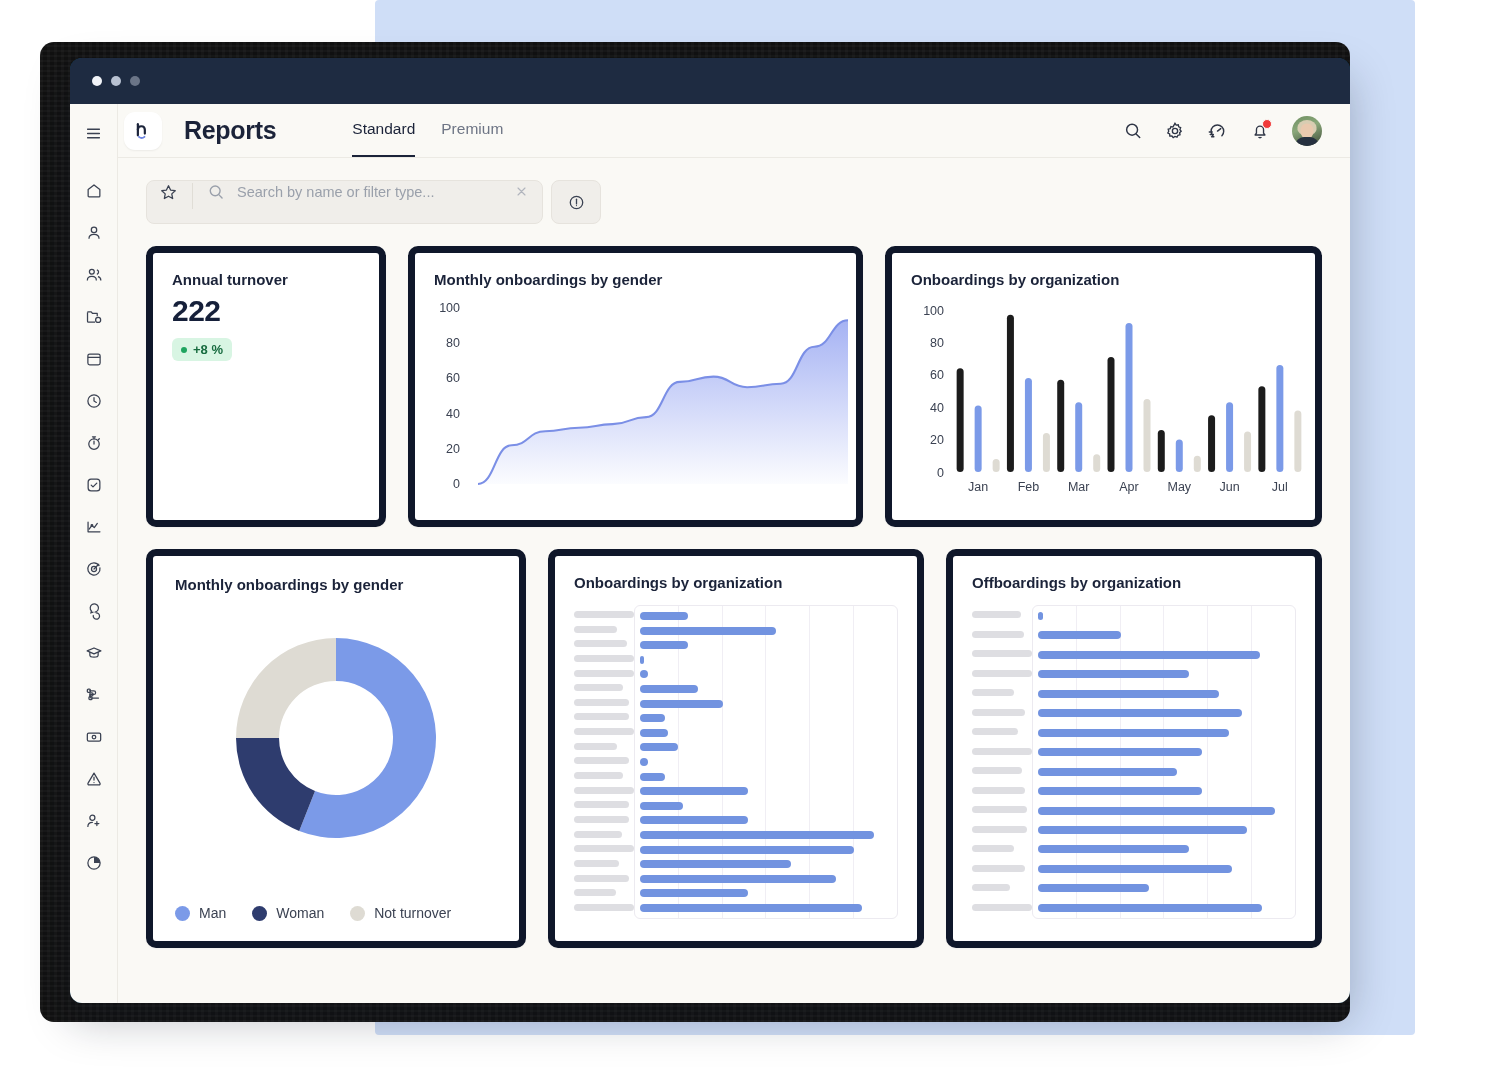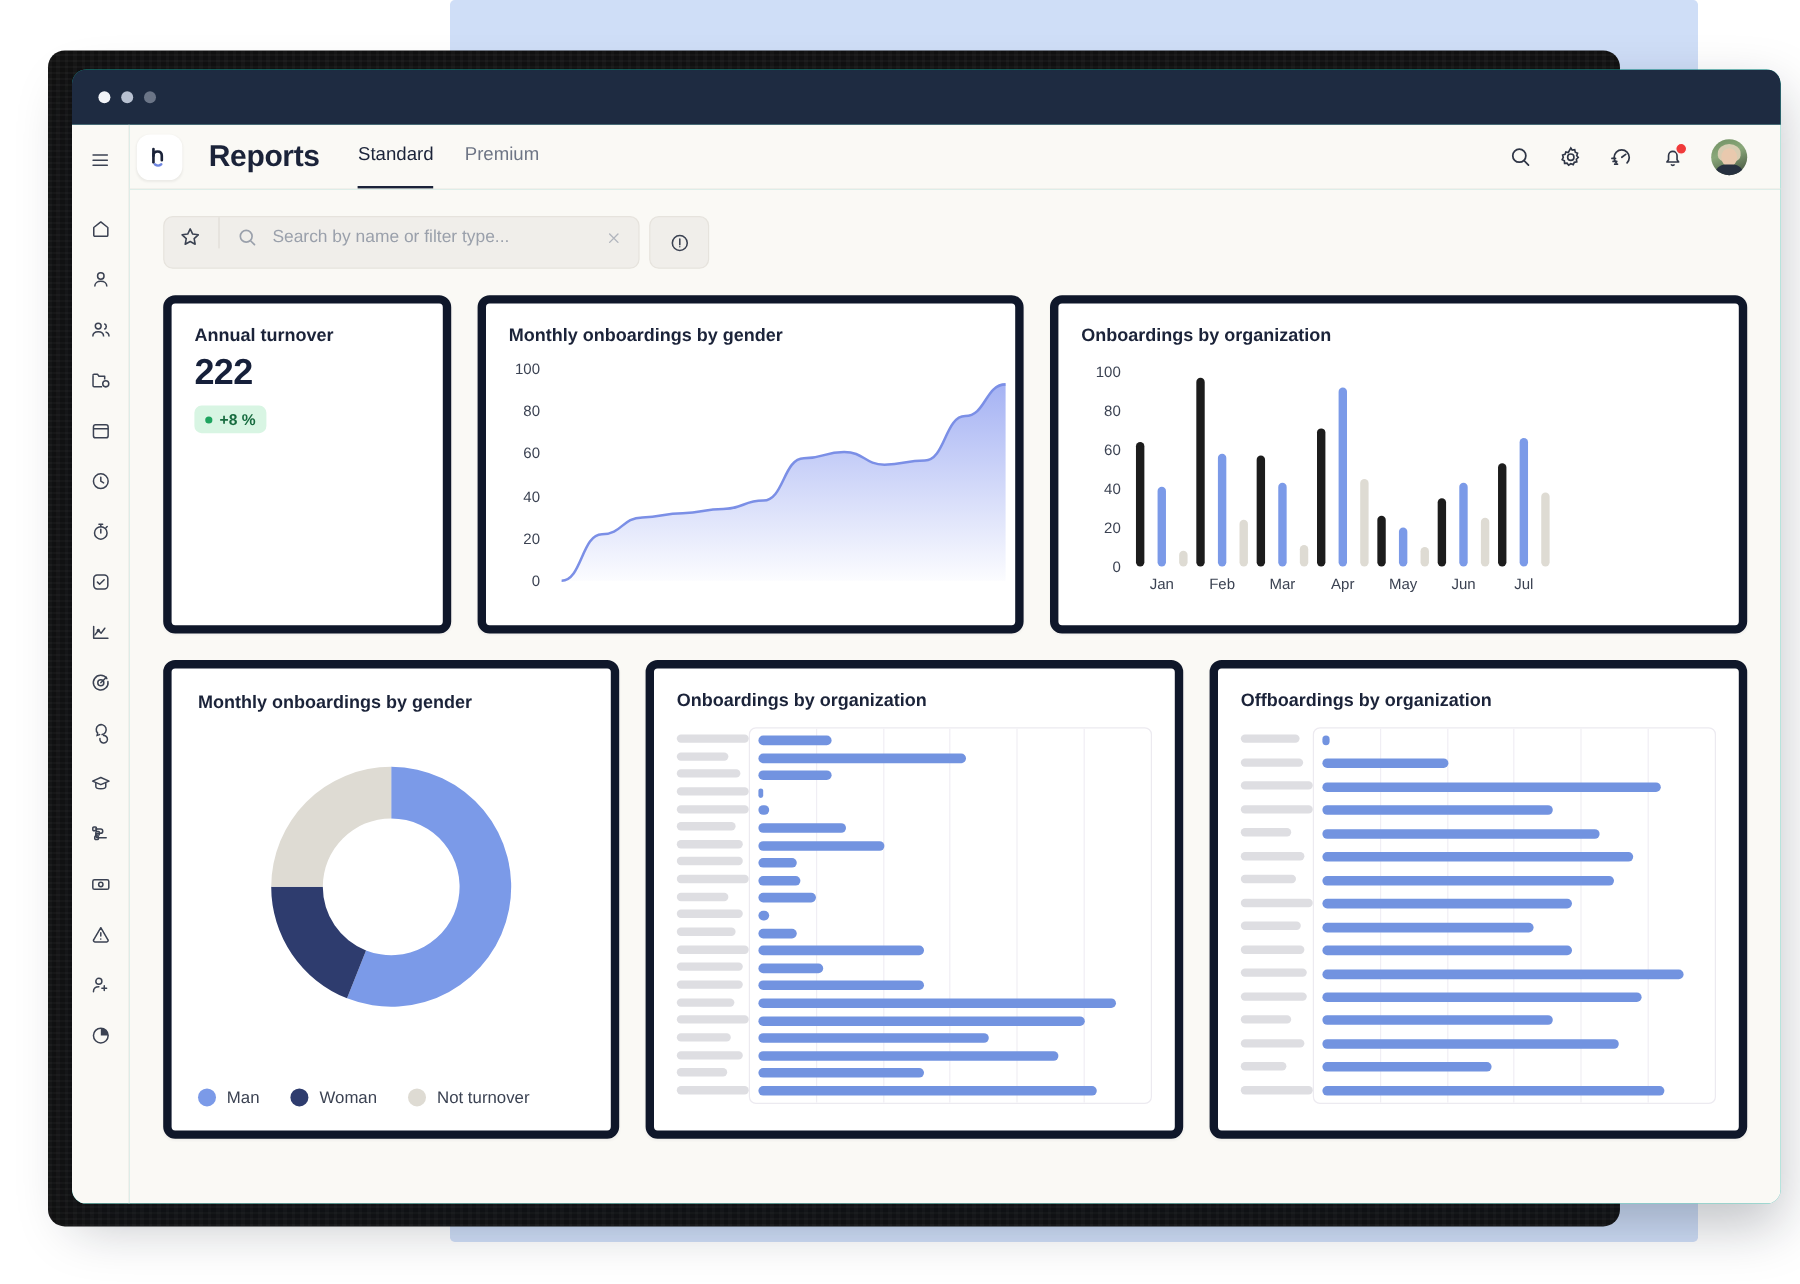--- a/index.html
+++ b/index.html
@@ -21,22 +21,22 @@
   }
   .backdrop-dark::after{
     content:"";position:absolute;inset:0;border-radius:14px;
     background:
       repeating-linear-gradient(0deg, rgba(255,255,255,.06) 0 2px, transparent 2px 5px),
       repeating-linear-gradient(90deg, rgba(255,255,255,.05) 0 3px, transparent 3px 7px);
     opacity:.55;
   }
   
   .window{
-    position:absolute;left:60px;top:58px;width:1424px;height:945px;
-    background:#14b8a6;border-radius:12px;overflow:hidden;
+    position:absolute;left:70px;top:58px;width:1280px;height:945px;
+    background:#0c4a6e;border-radius:12px;overflow:hidden;
     box-shadow:0 18px 44px rgba(16,24,40,.26);
   }
   .titlebar{
     height:46px;background:#1e2b41;display:flex;align-items:center;padding-left:22px;gap:9px;
   }
   .dot{width:10px;height:10px;border-radius:50%;}
   .dot.d1{background:#f2f4f8;}
   .dot.d2{background:#b8c1d1;}
   .dot.d3{background:#6b7587;}
 
@@ -65,21 +65,21 @@
     display:flex;align-items:center;justify-content:center;box-shadow:0 1px 2px rgba(0,0,0,.06);
   }
   .brand{
     font-size:25px;font-weight:700;color:#1b2339;margin-left:22px;letter-spacing:-.3px;
   }
   .tabs{display:flex;align-items:flex-end;margin-left:32px;height:53px;gap:26px;}
   .tab{
     font-size:15.5px;color:#6e7585;height:53px;display:flex;align-items:center;cursor:pointer;
     border-bottom:2.5px solid transparent;box-sizing:border-box;padding-bottom:2px;
   }
-  .tab.active{color:#1b2339;border-bottom-color:#1b2339;}
+  .tab.active{color:#1b2339;border-bottom-color:#1b2339;margin-left:44px;}
   .top-actions{margin-left:auto;display:flex;align-items:center;gap:22px;}
   .tic{color:#2f3646;cursor:pointer;display:flex;}
   .bell-wrap{position:relative;display:flex;}
   .bell-dot{
     position:absolute;right:-2px;top:-2px;width:8px;height:8px;border-radius:50%;
     background:#f03a3a;border:1.5px solid #faf9f5;
   }
   .avatar{
     width:30px;height:30px;border-radius:50%;overflow:hidden;cursor:pointer;flex:none;
     background:linear-gradient(160deg,#6f8f62 0%,#8aa87a 40%,#3e4a38 100%);
@@ -99,22 +99,22 @@
   }
 
   
   .content{flex:1;background:#faf9f5;padding:22px 28px 0 28px;overflow:hidden;}
   .page-title{font-size:17px;font-weight:700;color:#1b2339;margin:4px 0 18px 0;}
 
   .searchbar{
     display:flex;align-items:stretch;width:455px;height:44px;margin-bottom:22px;
   }
   .sb-main{
-    flex:1;display:flex;align-items:flex-end;background:#f0eeea;border:1px solid #e6e3dd;
-    border-radius:8px;padding:16px 12px;gap:10px;
+    flex:1;display:flex;align-items:flex-start;background:#f0eeea;border:1px solid #e6e3dd;
+    border-radius:8px;padding:2px 12px;gap:10px;
   }
   .sb-star{color:#3b4252;display:flex;cursor:pointer;}
   .sb-div{width:1px;background:#e0ddd6;height:26px;margin:0 4px;}
   .sb-search{color:#9aa0ab;display:flex;}
   .sb-input{
     flex:1;border:none;outline:none;background:transparent;font-size:14.5px;color:#3b4252;
     font-family:"Liberation Sans",sans-serif;
   }
   .sb-input::placeholder{color:#9aa0ab;}
   .sb-x{color:#b1b5bd;cursor:pointer;display:flex;}

